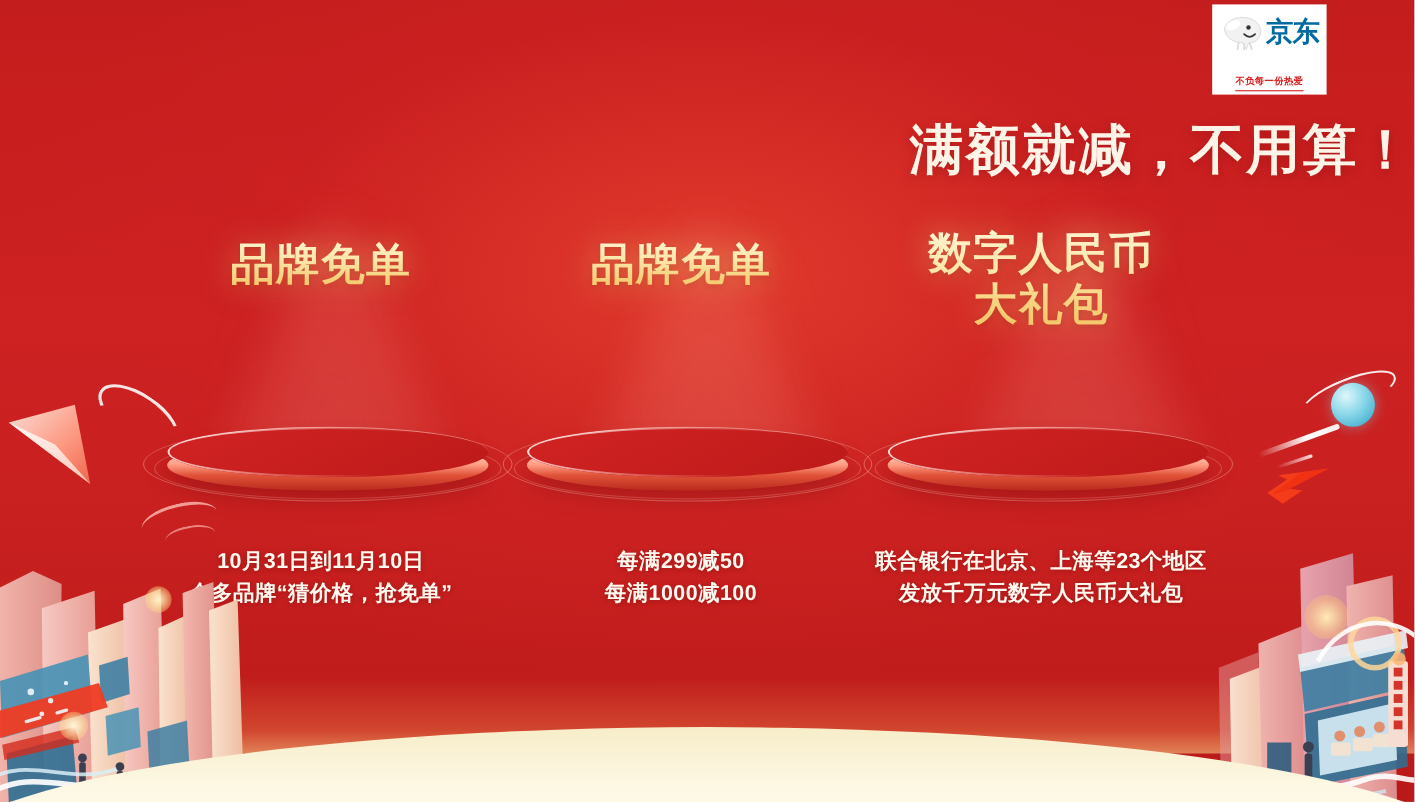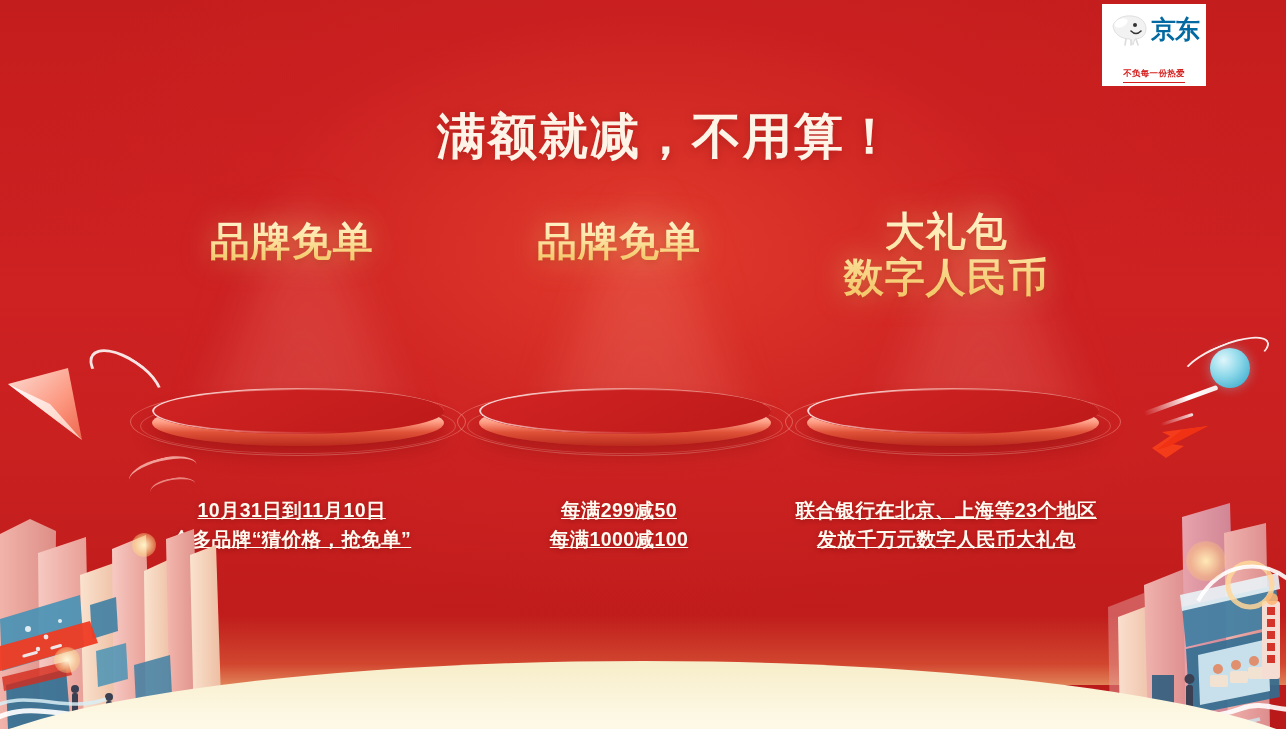--- a/index.html
+++ b/index.html
@@ -95,21 +95,21 @@
   }
   .jd-slogan {
     color:#d4201f; font-size:8.5px; font-weight:bold;
     letter-spacing:0.3px; margin-top:17px;
     border-bottom:1.6px solid #d4201f; padding-bottom:1.5px;
   }
 
   
   .main-title {
     position:absolute; left:0; right:0; top:104px;
-    text-align:center;
+    text-align:right;
     color:#fdf3e6;
     font-size:49px; font-weight:bold;
     letter-spacing:2px;
     text-shadow:0 2px 10px rgba(120,8,8,0.35);
     pointer-events:none;
     padding-left:47px;
   }
 
   
   .cols {
@@ -174,21 +174,20 @@
 
   
   .caption {
     position:absolute; left:-20px; right:-20px; top:278px;
     text-align:center;
     color:#fffaf0;
     font-size:19.5px; font-weight:bold;
     line-height:1.48;
     letter-spacing:0.4px;
     text-shadow:0 1px 5px rgba(110,10,10,0.45);
-    text-decoration:underline;
   }
 
   
   .deco { position:absolute; pointer-events:none; }
   .planet {
     right:36px; top:348px; width:40px; height:40px;
     border-radius:50%;
     background:radial-gradient(circle at 34% 30%, #dff6fb 0%, #8fd9ea 42%, #4fb6d4 78%, #2e93b8 100%);
     box-shadow:0 0 12px rgba(140,220,240,0.45);
   }
@@ -301,22 +300,22 @@
           <div class="rimlight"></div>
       </div>
       <div class="caption">
         <div>每满299减50</div>
         <div>每满1000减100</div>
       </div>
     </div>
 
     <div class="col c3">
       <div class="col-head">
+        <div>数字人民币</div>
         <div>大礼包</div>
-        <div>数字人民币</div>
       </div>
       <div class="podium">
         <div class="ring-out"></div>
           <div class="ring-out2"></div>
         <div class="side"></div>
           <div class="top"></div>
           <div class="rimlight"></div>
       </div>
       <div class="caption">
         <div>联合银行在北京、上海等23个地区</div>

